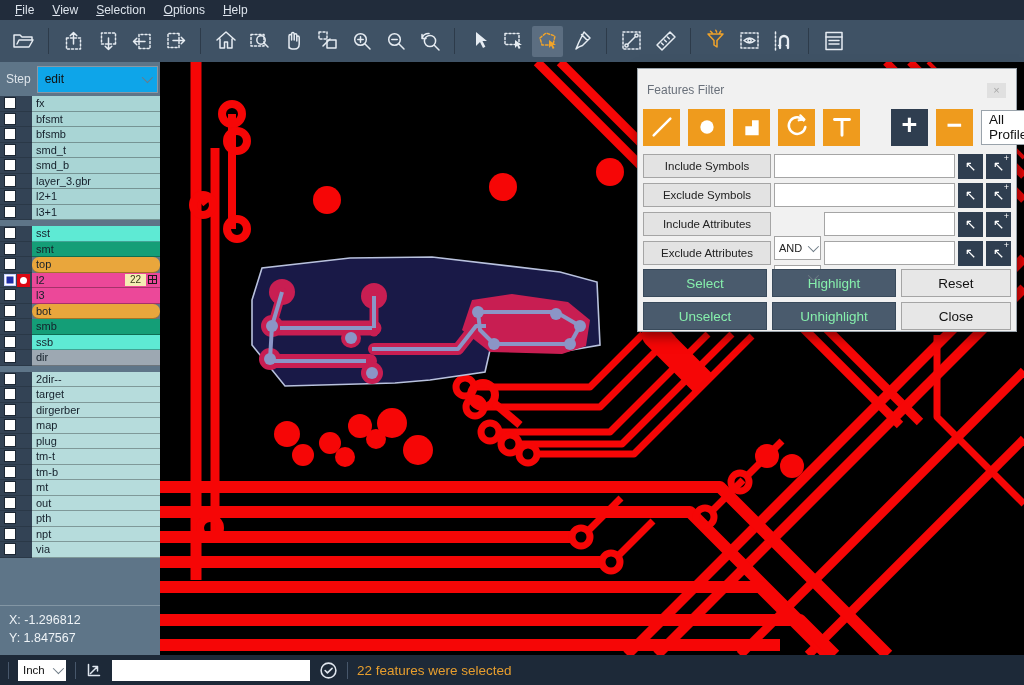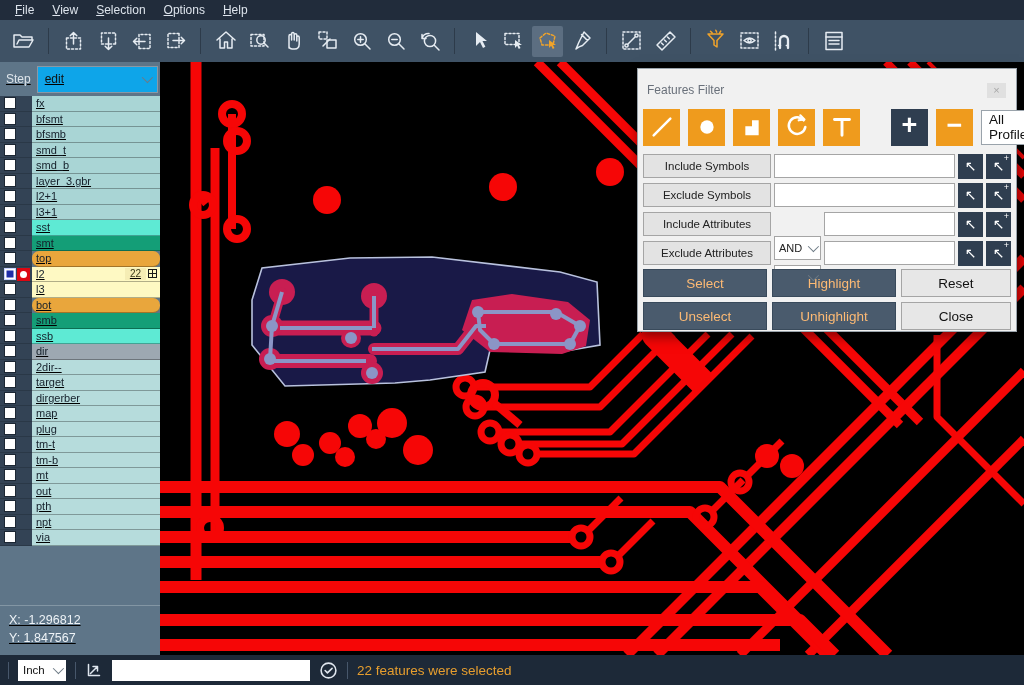--- a/index.html
+++ b/index.html
@@ -14,45 +14,45 @@
   .tbtn{width:31px;height:31px;display:flex;align-items:center;justify-content:center;border-radius:2px;flex:none;}
   .tbtn.active{background:#5c6e81;}
   .tsep{width:1px;height:26px;background:#2d3b4a;margin:0 6px;flex:none;}
   .toolbar svg{stroke:#e6ecf2;fill:none;stroke-width:1.5;stroke-linecap:round;stroke-linejoin:round;}
   .toolbar svg .fil{fill:#e6ecf2;stroke:none;}
   .toolbar svg.orange{stroke:#f0a32a;}
   .toolbar svg.orange .fil{fill:#f0a32a;}
   
   .main{position:absolute;top:62px;left:0;right:0;height:593px;display:flex;}
   
-  .sidebar{width:160px;background:#5e7588;display:flex;flex-direction:column;z-index:2;flex:none;text-decoration:underline;}
+  .sidebar{width:160px;background:#5e7588;display:flex;flex-direction:column;z-index:2;flex:none;}
   .steprow{height:34px;display:flex;align-items:center;padding:0 2px 0 0;flex:none;}
   .steplabel{color:#dde4ea;font-size:12px;padding:0 6px;}
   .stepselect{flex:1;height:25px;background:#0ea5e9;border:1px solid #8a98a5;display:flex;align-items:center;justify-content:space-between;padding:0 7px;font-size:12px;color:#111;}
   .chev{width:7px;height:7px;border-right:1.5px solid #6d7a85;border-bottom:1.5px solid #6d7a85;transform:rotate(45deg) translateY(-2px);flex:none;}
-  .lgroup{}
+  .lgroup{margin-bottom:6px;}
   .lrow{display:flex;height:15.5px;box-sizing:border-box;}
   .lgut{width:32px;background:#334355;position:relative;display:flex;align-items:center;border-bottom:1px solid #2a3847;flex:none;}
   .cb{width:10px;height:10px;background:#fff;border:1px solid #1c2733;margin-left:4px;}
   .dot{display:none;position:absolute;left:17px;top:1px;width:13px;height:13px;background:#dc0712;}
   .dot::before{content:"";position:absolute;left:3px;top:3px;width:7px;height:7px;background:#fff;border-radius:50%;}
   .lname{flex:1;display:flex;align-items:center;gap:2px;padding:0 3px 0 4px;font-size:11px;color:#15202b;
          border-bottom:1px solid rgba(0,0,0,.3);min-width:0;}
   .lname i{font-style:normal;}
   .lname .txt{flex:1;white-space:nowrap;overflow:hidden;}
   .badge{background:#f5edb4;border-radius:0;padding:0 5px;font-size:10px;color:#3a3a1a;line-height:12px;}
   .badge:empty{display:none;}
   .grid{position:relative;display:none;width:9px;height:9px;border:1px solid #1a1a1a;box-sizing:border-box;flex:none;}
   .grid::before{content:"";position:absolute;left:3px;top:0;bottom:0;width:1px;background:#1a1a1a;}
   .grid::after{content:"";position:absolute;top:3px;left:0;right:0;height:1px;background:#1a1a1a;}
   .lrow.teal  .lname{background:#a9d5d5;}
   .lrow.white .lname{background:#5eead4;}
   .lrow.green .lname{background:#149e77;}
   .lrow.orange .lname{background:#e9a63c;border-radius:7px;}
-  .lrow.olive .lname{background:#fef9c3;justify-content:center;}
+  .lrow.olive .lname{background:#ec4899;justify-content:center;}
   .lrow.gray  .lname{background:#9da8b2;}
   .lrow.teal2 .lname{background:#b6dcdc;}
   .lrow.active .cb{background:#1f2da8;border-color:#c8d2ff;box-shadow:inset 0 0 0 1.5px #fff;}
   .lrow.active .dot{display:block;}
   .lrow.active .grid{display:block;}
   .coords{margin-top:auto;border-top:1px solid #8396a4;padding:5px 9px 8px;color:#eef3f7;font-size:12.5px;line-height:1.45;}
   
   .canvas{position:relative;flex:1;background:#000;overflow:hidden;}
   .canvas svg{position:absolute;inset:0;}
   
@@ -77,21 +77,21 @@
           display:flex;align-items:center;justify-content:center;box-sizing:border-box;flex:none;}
   .fop{width:47px;height:24px;background:#fff;border:1px solid #a5a5a5;font-size:11px;color:#222;
        display:flex;align-items:center;justify-content:space-between;padding:0 4px;box-sizing:border-box;flex:none;margin-top:48px;}
   .finput{flex:1;height:24px;background:#fff;border:1px solid #a5a5a5;box-sizing:border-box;min-width:0;font-size:12px;padding:0 4px;}
   .abtn{width:25px;height:25px;background:#2f3e50;color:#fff;display:flex;align-items:center;justify-content:center;
         font-size:14px;position:relative;flex:none;}
   .abtn::before{content:"\2196";}
   .abtn.add::after{content:"+";position:absolute;top:-1px;right:2px;font-size:9px;}
   .actions{margin-top:auto;display:grid;grid-template-columns:124px 124px 1fr;gap:5px 5px;}
   .dkbtn,.ltbtn{height:28px;display:flex;align-items:center;justify-content:center;font-size:13.5px;box-sizing:border-box;}
-  .dkbtn{background:#4a5b6d;border:1px solid #394a5b;color:#fdba74;}
+  .dkbtn{background:#4a5b6d;border:1px solid #394a5b;color:#86efac;}
   .ltbtn{background:#e7e7e7;border:1px solid #a5a5a5;color:#111;}
   
   .bottombar{position:absolute;left:0;right:0;bottom:0;height:30px;background:#1d2938;display:flex;align-items:center;
              padding:0 8px;gap:9px;}
   .bsep{width:1px;height:17px;background:#47576b;flex:none;}
   .unit{width:48px;height:21px;background:#fff;display:flex;align-items:center;justify-content:space-between;
         padding:0 5px;font-size:11.5px;color:#111;box-sizing:border-box;flex:none;}
   .binput{width:198px;height:21px;background:#fff;border:none;box-sizing:border-box;font-size:12px;padding:0 4px;}
   .bottombar svg{stroke:#dfe6ee;fill:none;stroke-width:1.5;stroke-linecap:round;stroke-linejoin:round;}
   .bmsg{color:#e79e2e;font-size:13.5px;}

